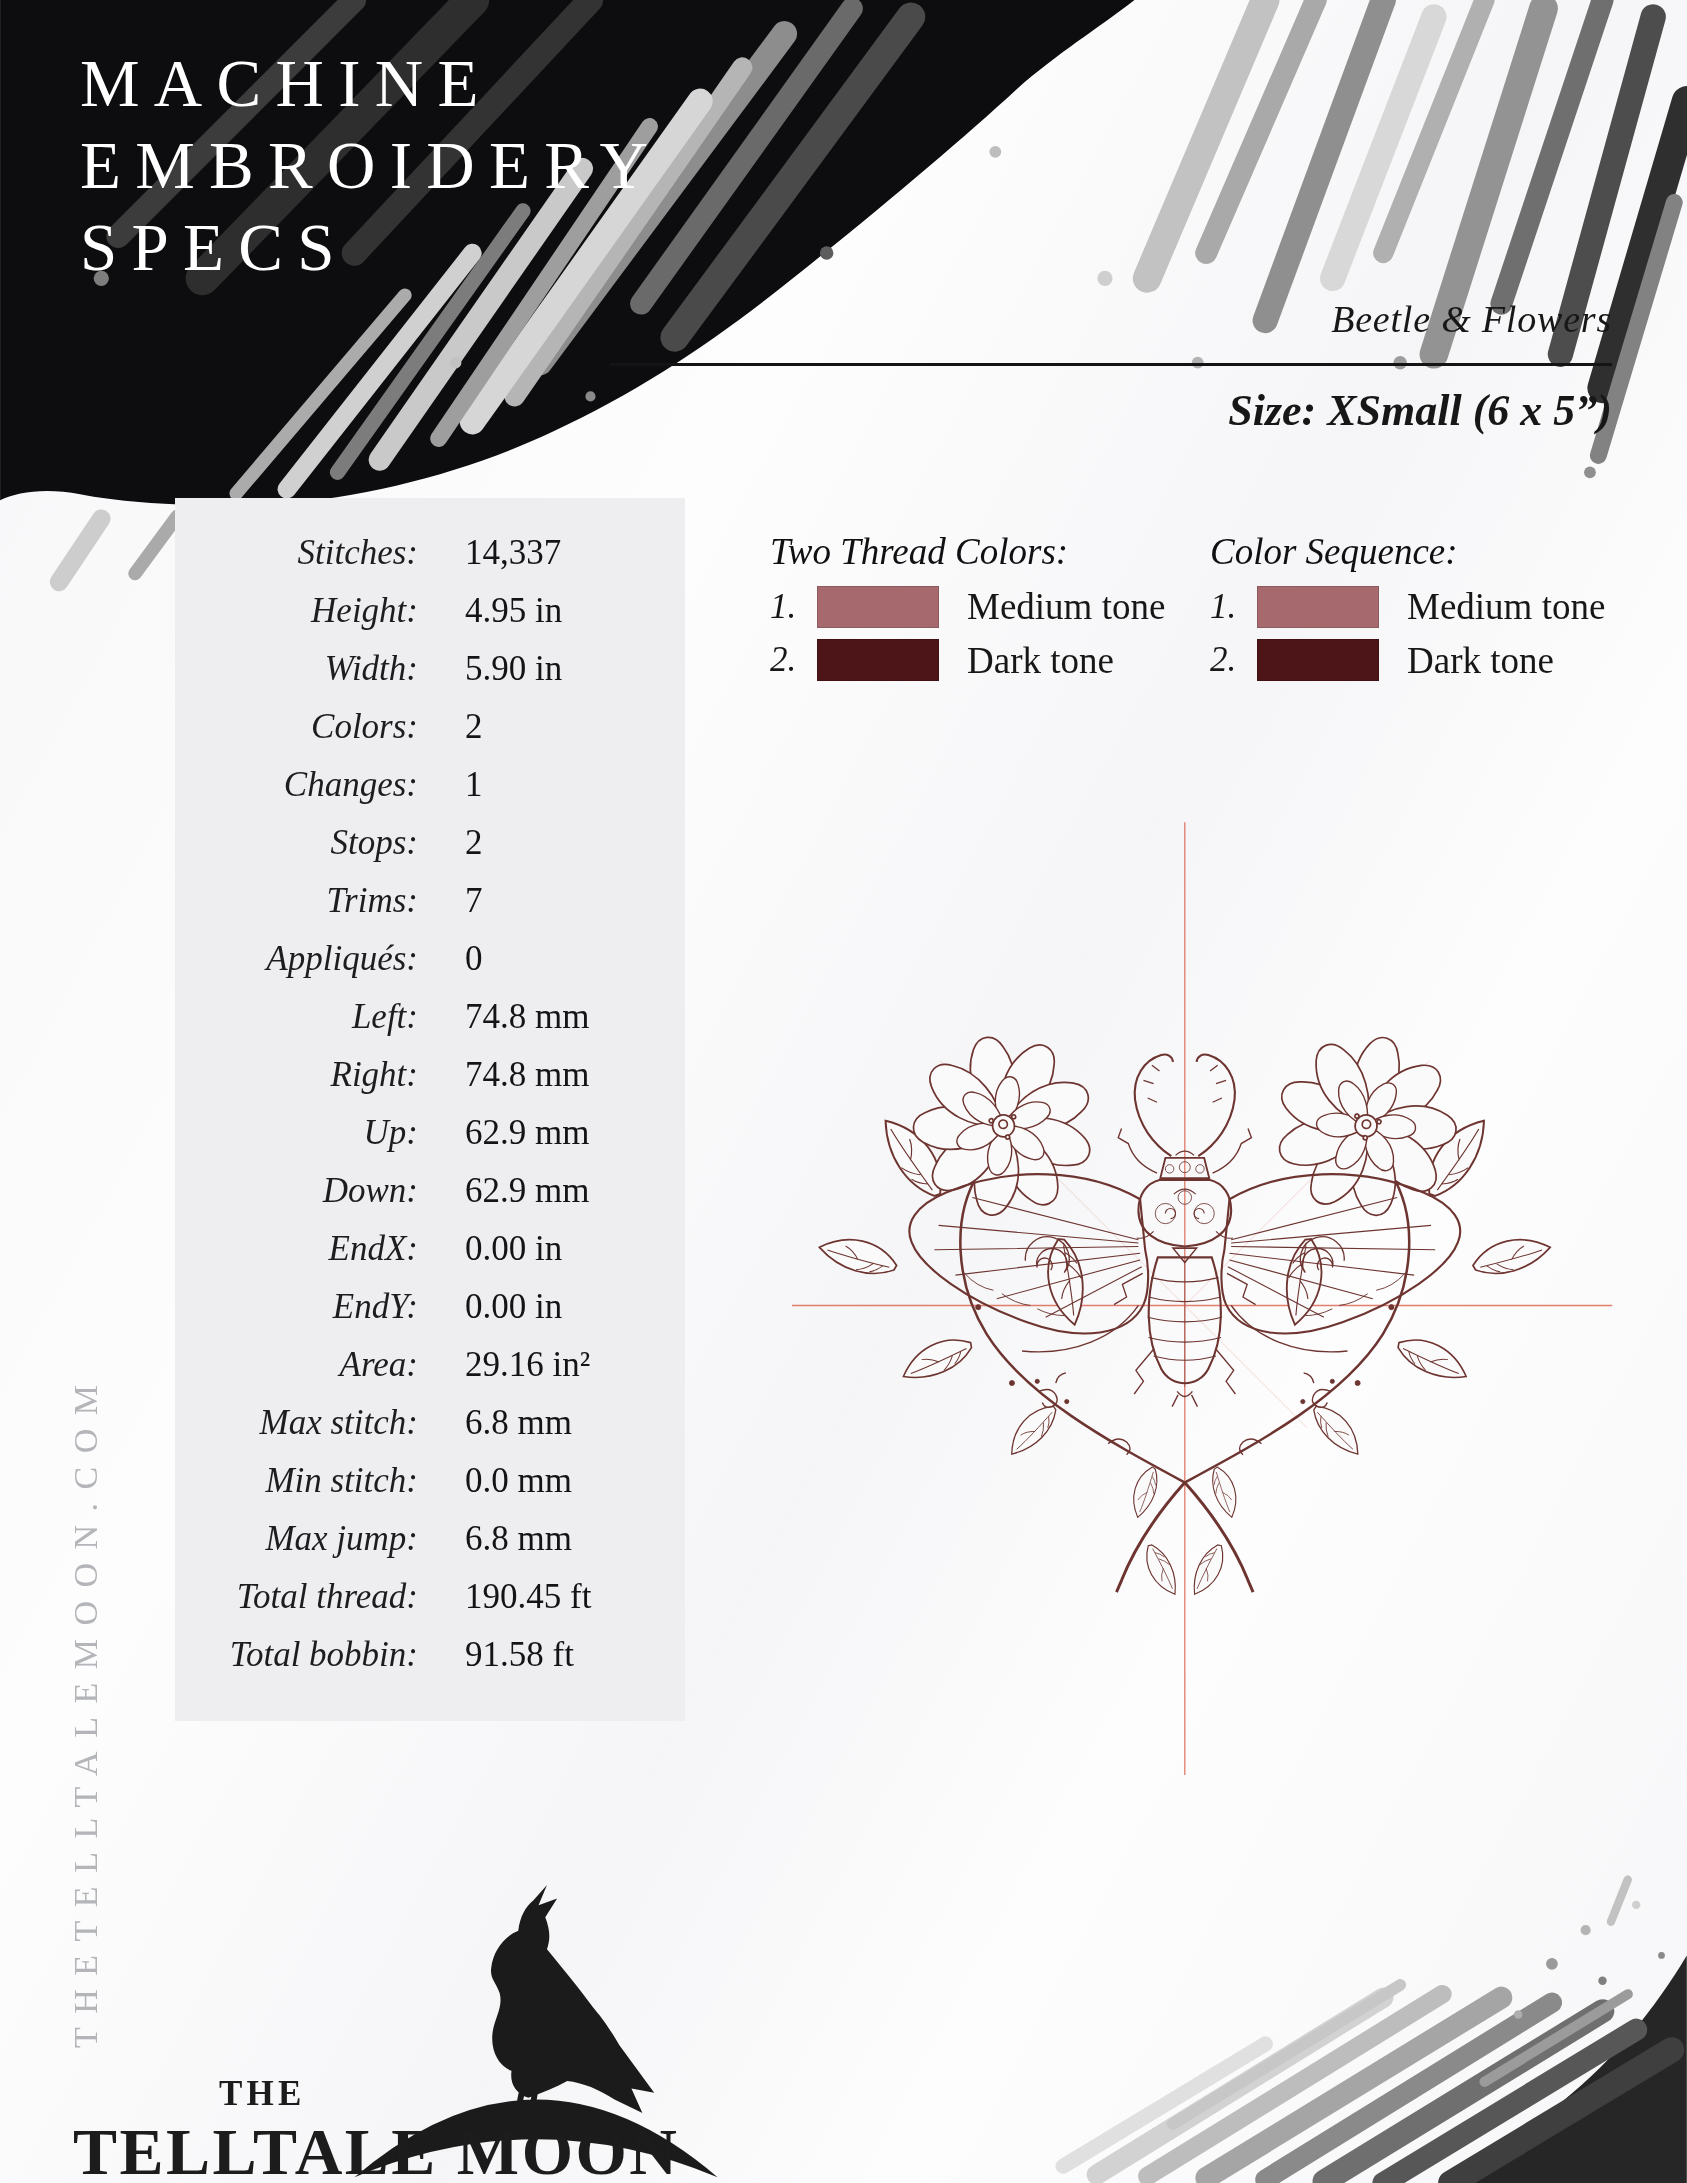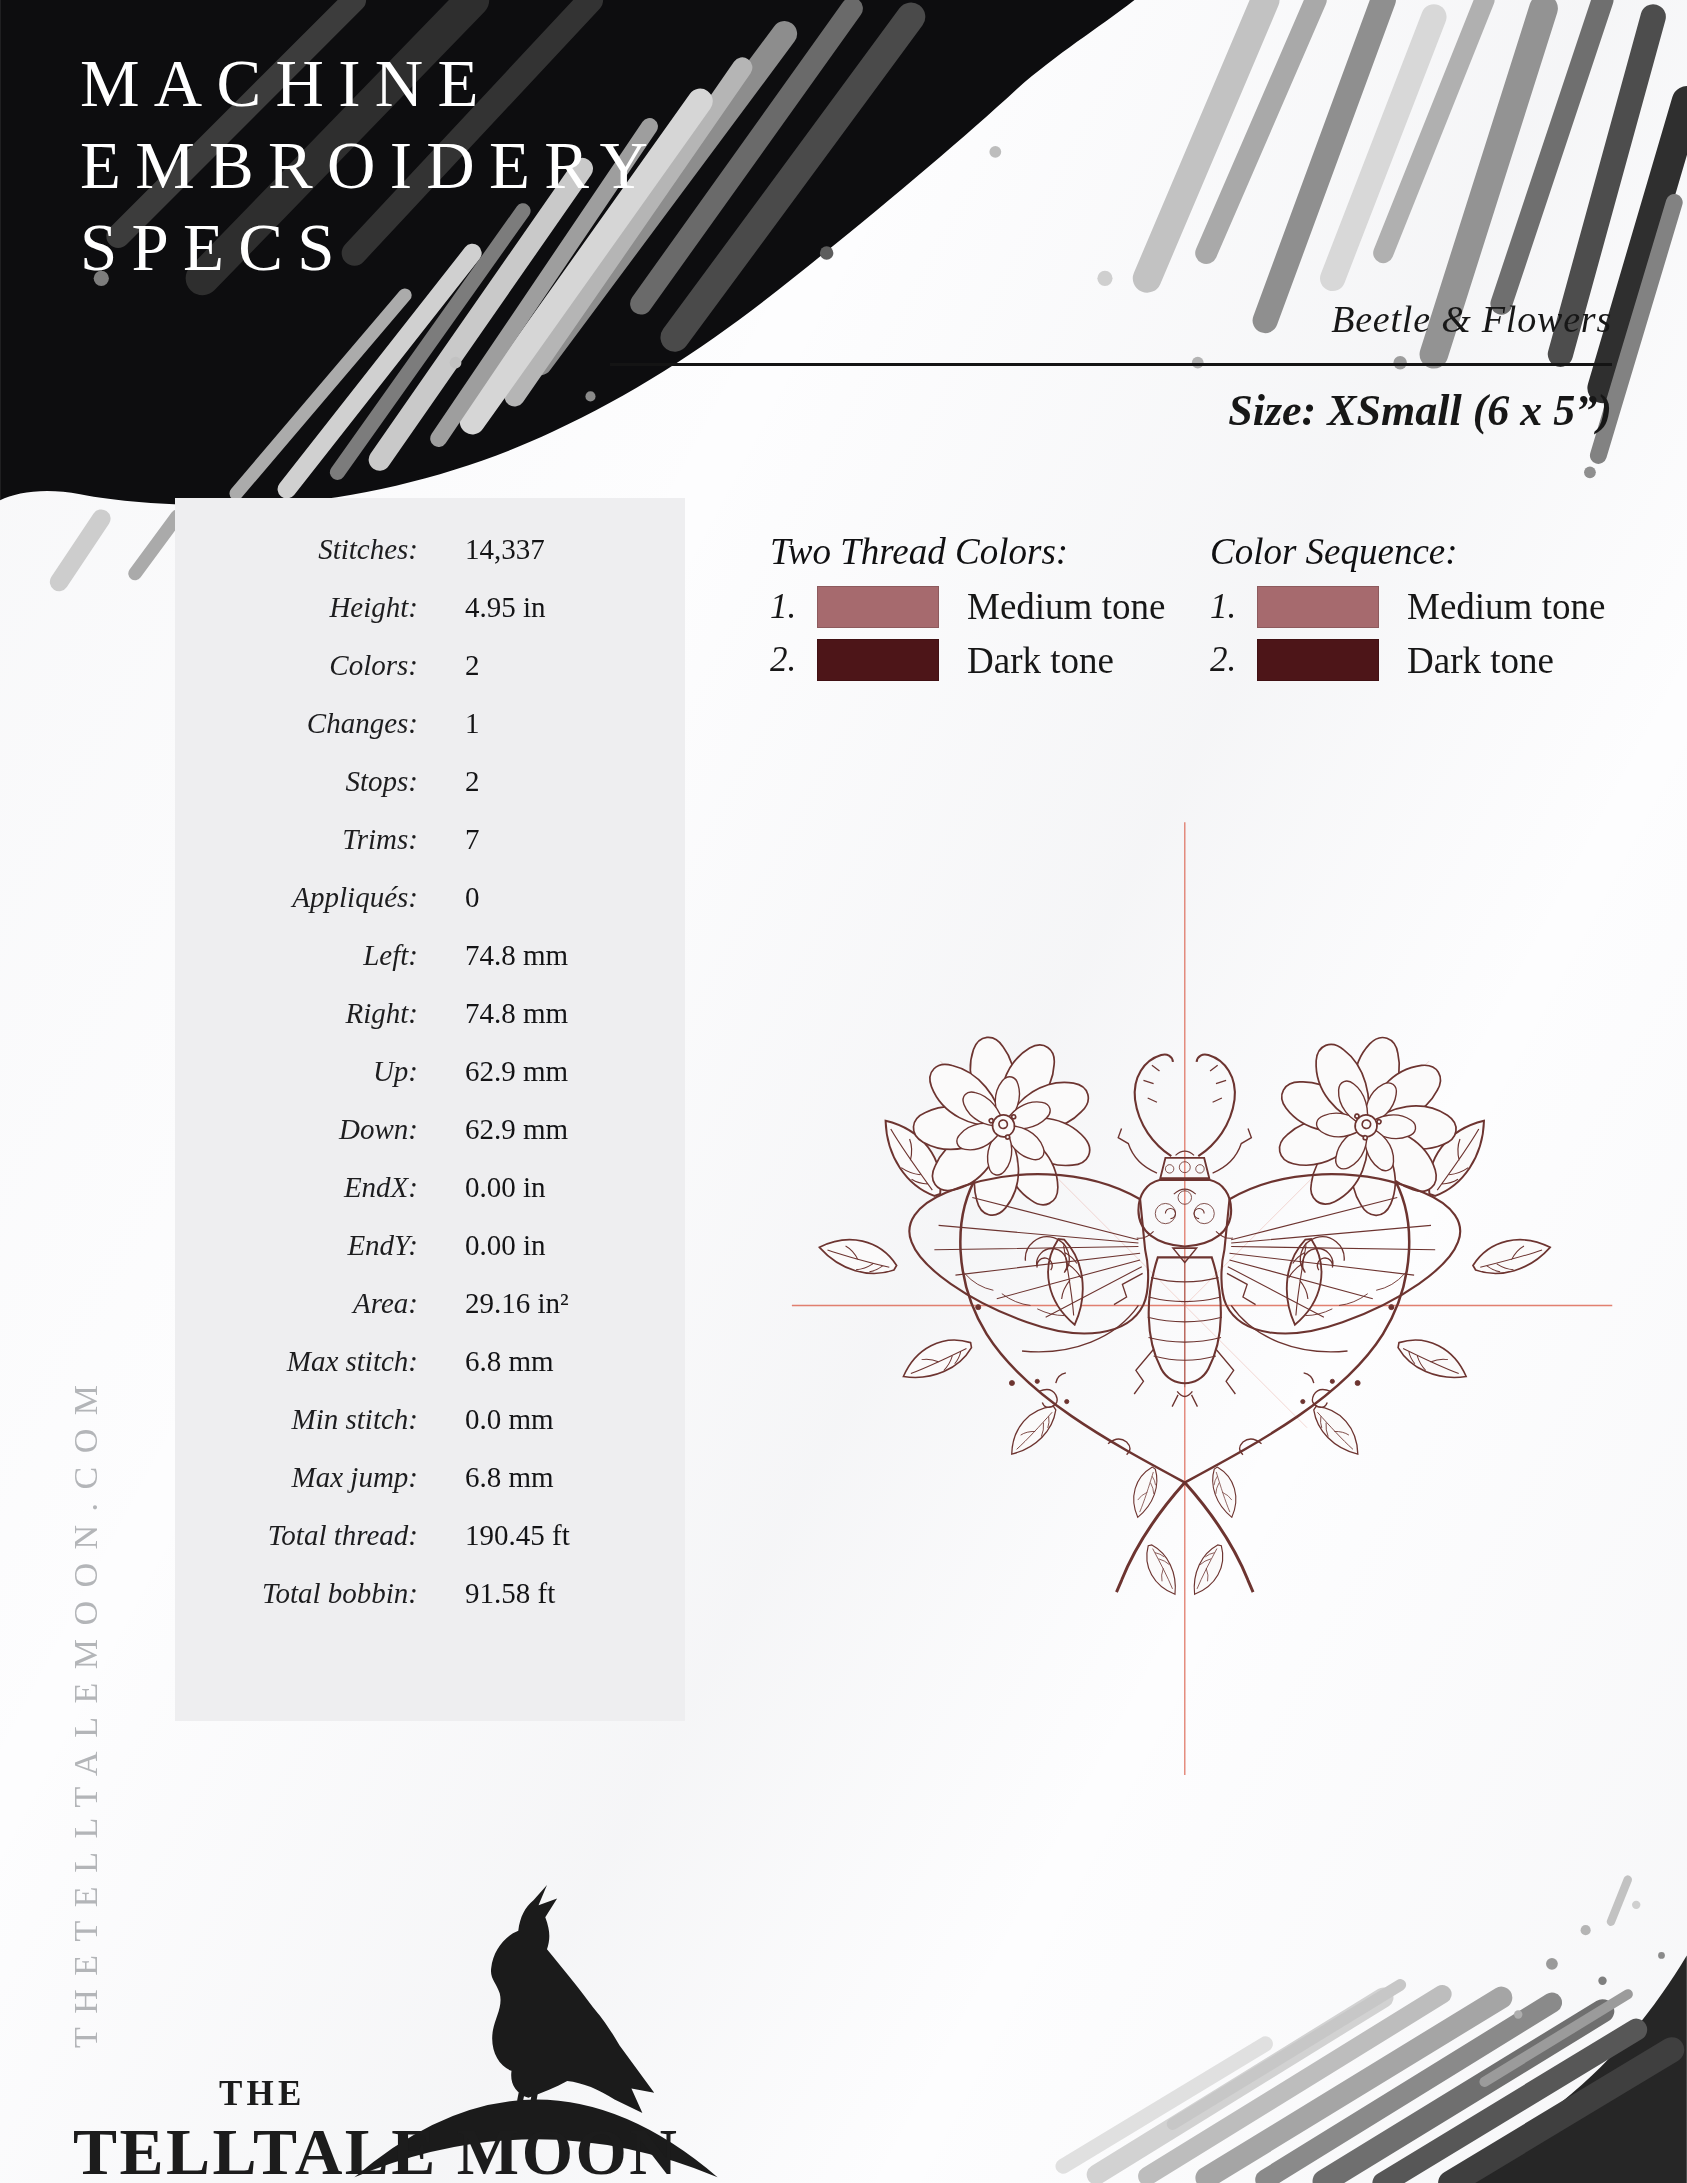--- a/index.html
+++ b/index.html
@@ -20,21 +20,21 @@
   }
   .design-head{position:absolute;top:297px;left:591px;width:1021px;text-align:right;}
   .design-name{font-size:38px;font-style:italic;font-weight:normal;letter-spacing:0.8px;}
   .design-rule{margin-top:22px;height:3.4px;background:#141414;width:1002px;margin-left:18.6px;}
   .design-size{margin-top:18.6px;font-size:44px;font-style:italic;font-weight:bold;}
   
   .specs-panel{
     position:absolute;left:175px;top:498px;width:510px;height:1223px;
     background:#eeeef0;box-sizing:border-box;padding-top:35px;
   }
-  .spec-row{display:flex;align-items:baseline;height:58px;font-size:29px;}
+  .spec-row{display:flex;align-items:baseline;height:58px;font-size:35px;}
   .spec-label{width:243px;text-align:right;font-style:italic;color:#1d1d1f;}
   .spec-value{margin-left:47px;white-space:nowrap;color:#141416;text-align:center;}
   
   .color-col{position:absolute;top:530px;}
   .color-col .col-heading{font-style:italic;font-size:37px;color:#101012;}
   .swatch-row{display:flex;align-items:center;margin-top:13.5px;height:40px;}
   .swatch-row:first-of-type{margin-top:22px;}
   .swatch-num{font-style:italic;font-size:35px;width:37px;}
   .swatch{width:120px;height:40px;margin-left:10px;border:0.8px solid rgba(0,0,0,.15);}
   .swatch-name{font-size:37px;margin-left:28px;}
@@ -120,20 +120,24 @@
   </div>
 
   <div class="specs-panel">
     <div class="spec-row">
         <span class="spec-label">Stitches:</span>
         <span class="spec-value">14,337</span>
       </div>
     <div class="spec-row">
         <span class="spec-label">Height:</span>
         <span class="spec-value">4.95 in</span>
+      </div>
+    <div class="spec-row">
+        <span class="spec-label">Width:</span>
+        <span class="spec-value">5.90 in</span>
       </div>
     <div class="spec-row">
         <span class="spec-label">Colors:</span>
         <span class="spec-value">2</span>
       </div>
     <div class="spec-row">
         <span class="spec-label">Changes:</span>
         <span class="spec-value">1</span>
       </div>
     <div class="spec-row">

